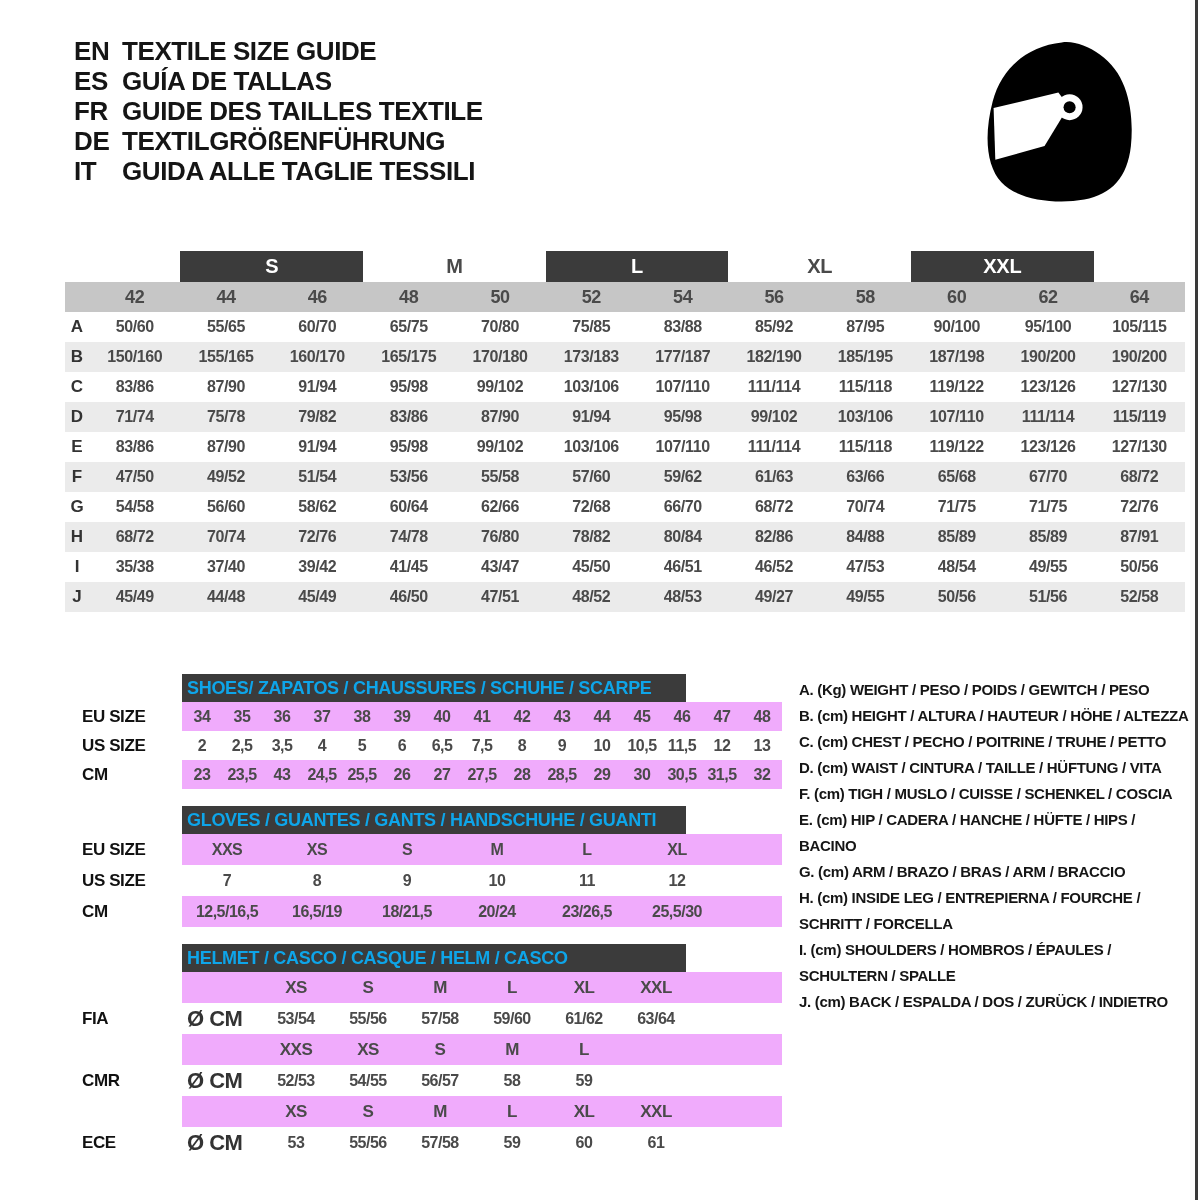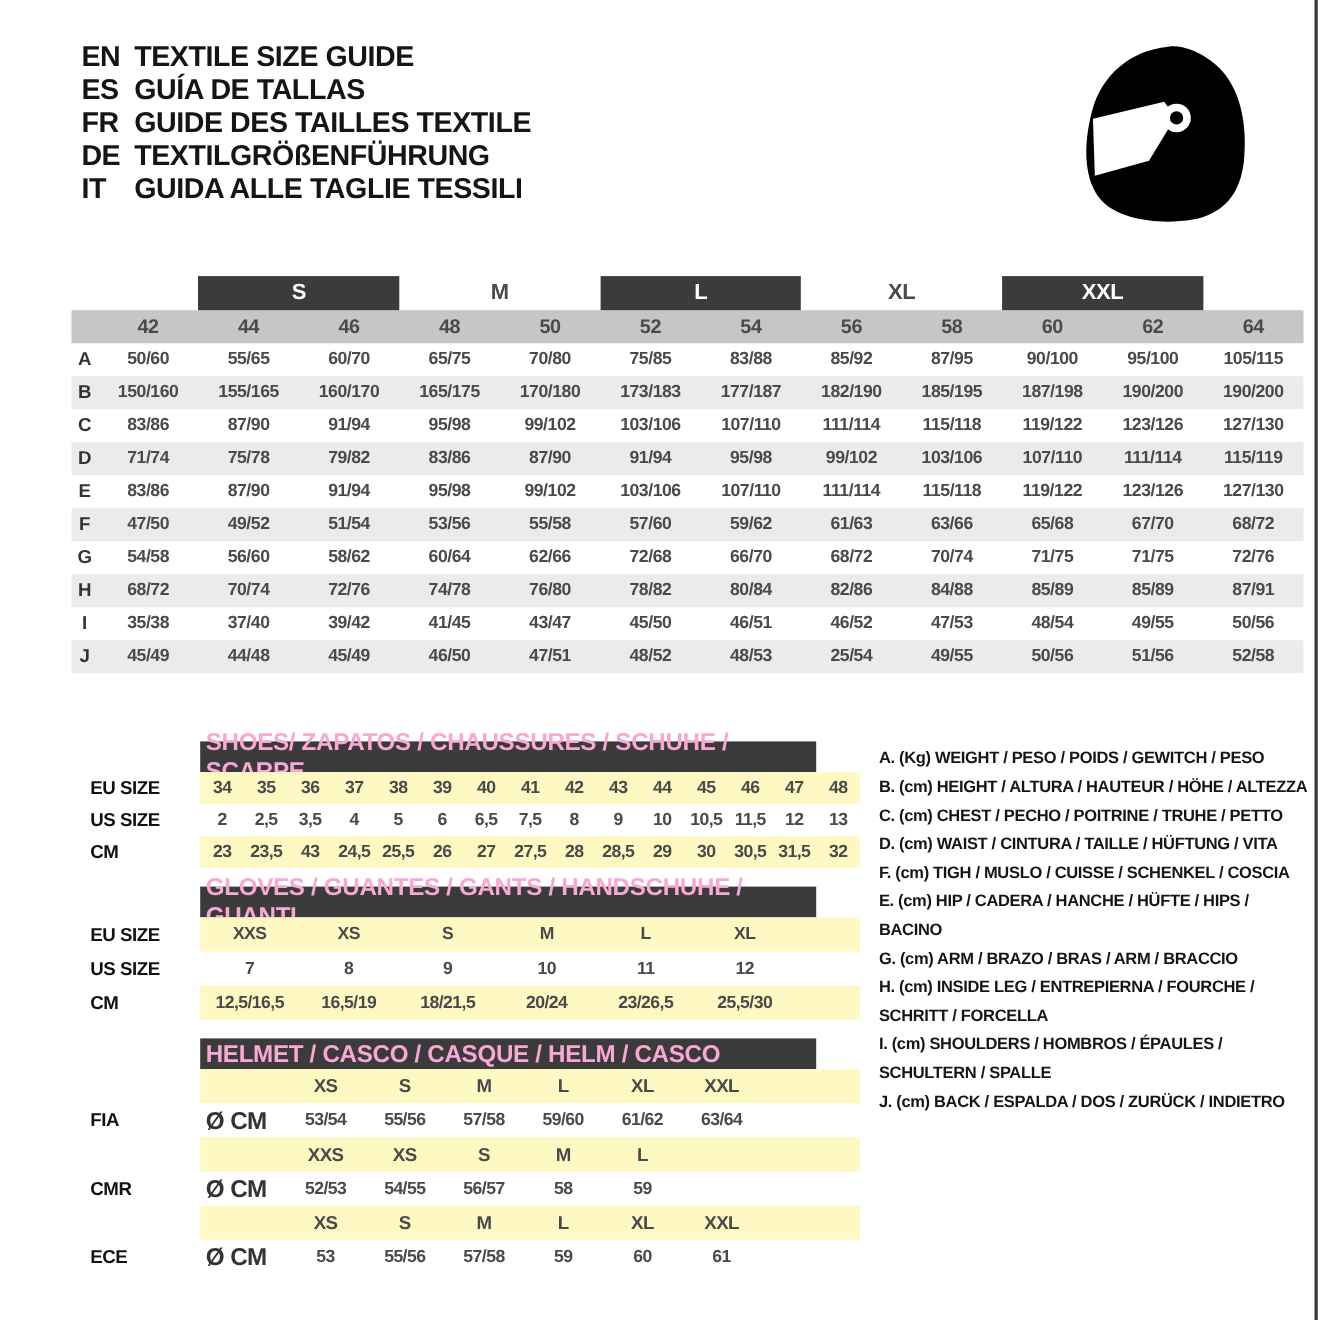--- a/index.html
+++ b/index.html
@@ -26,29 +26,29 @@
   .size-cell.boxed{background:#3b3b3b;color:#ffffff;}
   #size-numbers{height:30px;background:#c6c6c6;color:#555;font-size:18px;}
   #size-numbers .t-cell{text-align:center;letter-spacing:-0.4px;}
   .t-row{height:30px;font-size:16px;}
   .t-row.shaded{background:#ebebeb;}
   .t-label{text-align:center;font-size:17px;color:#333;}
   .t-cell{text-align:center;letter-spacing:-0.4px;color:#4a4a4a;}
   
   .section{position:absolute;left:65px;width:720px;}
   #shoes{top:674px;} #gloves{top:806px;} #helmet{top:944px;}
-  .section-title{margin-left:117px;width:560px;height:28px;background:#3b3b3b;color:#f9a8d4;
+  .section-title{margin-left:117px;width:504px;height:28px;background:#3b3b3b;color:#0ea5e9;
     display:flex;align-items:center;padding-left:5px;box-sizing:border-box;
-    font-size:22px;letter-spacing:-0.3px;}
+    font-size:18px;letter-spacing:-0.3px;}
   .s-row{position:relative;height:29px;}
   #gloves .s-row{height:31px;} #helmet .s-row{height:31px;}
   .s-label{position:absolute;left:17px;top:0;height:100%;display:flex;align-items:center;
     font-size:17px;color:#111;letter-spacing:-0.4px;}
   .s-band{margin-left:117px;width:600px;height:100%;display:grid;align-items:center;}
-  .s-band.shaded{background:#fef9c3;}
+  .s-band.shaded{background:#f0abfc;}
   .shoes-band{grid-template-columns:repeat(15,40px);}
   .gloves-band{grid-template-columns:repeat(6,90px);}
   .helmet-band{grid-template-columns:78px repeat(6,72px);}
   .s-cell{text-align:center;font-size:16px;color:#4a4a4a;letter-spacing:-0.5px;}
   .s-cell.size-hd{font-size:17px;}
   .dia-cell{text-align:left;padding-left:5px;color:#333;font-size:22px;}
   
   #legend{position:absolute;left:799px;top:677px;width:392px;color:#151515;}
   .legend-item{font-size:15px;line-height:26px;letter-spacing:-0.3px;}
 </style>
@@ -252,21 +252,21 @@
       </div>
       <div class="t-grid t-row shaded">
         <div class="t-label">J</div>
         <div class="t-cell">45/49</div>
         <div class="t-cell">44/48</div>
         <div class="t-cell">45/49</div>
         <div class="t-cell">46/50</div>
         <div class="t-cell">47/51</div>
         <div class="t-cell">48/52</div>
         <div class="t-cell">48/53</div>
-        <div class="t-cell">25/54</div>
+        <div class="t-cell">49/27</div>
         <div class="t-cell">49/55</div>
         <div class="t-cell">50/56</div>
         <div class="t-cell">51/56</div>
         <div class="t-cell">52/58</div>
       </div>
     </div>
 </div>
 
 <div id="shoes" class="section">
   <div class="section-title">SHOES/ ZAPATOS / CHAUSSURES / SCHUHE / SCARPE</div>

